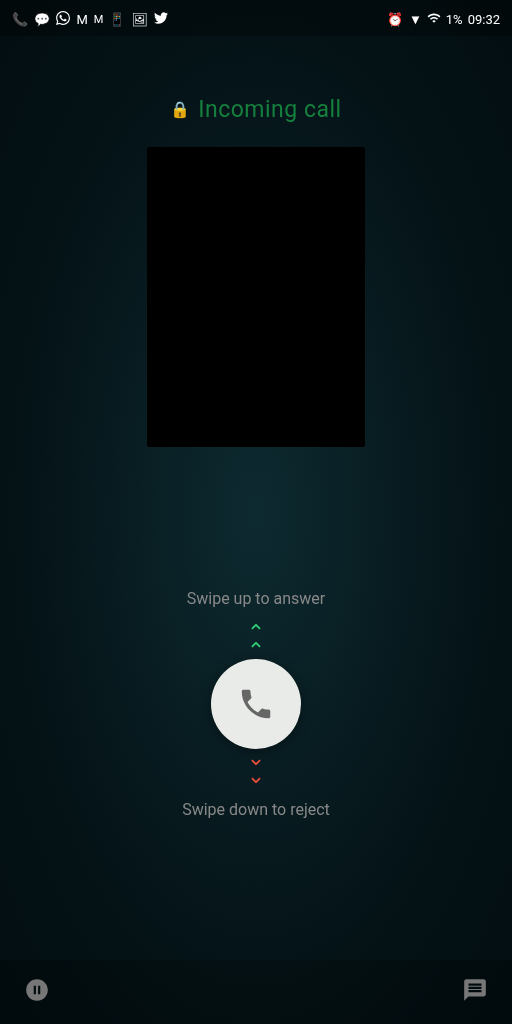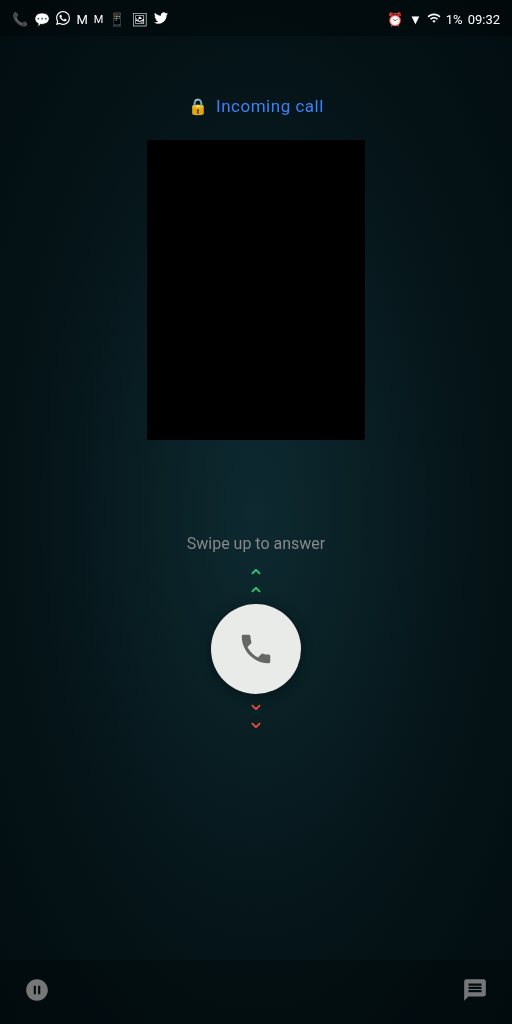--- a/index.html
+++ b/index.html
@@ -54,41 +54,41 @@
       display: flex;
       align-items: center;
       gap: 8px;
       margin-bottom: 24px;
     }
     .lock-icon {
       color: #aaa;
       font-size: 16px;
     }
     .incoming-text {
-      font-size: 17px;
-      color: #3b82f6;
+      font-size: 23px;
+      color: #15803d;
       font-weight: 400;
       letter-spacing: 0.5px;
     }
 
     
     .contact-image {
       width: 218px;
       height: 300px;
       background: #000;
       border-radius: 2px;
       margin-bottom: 30px;
     }
 
     
     .swipe-up-text {
       font-size: 16px;
       color: #888;
       margin-bottom: 16px;
-      margin-top: 64px;
+      margin-top: 112px;
     }
 
     
     .phone-button-area {
       display: flex;
       flex-direction: column;
       align-items: center;
       gap: 0;
     }
 
@@ -209,20 +209,21 @@
         <path d="M6.62 10.79c1.44 2.83 3.76 5.14 6.59 6.59l2.2-2.2c.27-.27.67-.36 1.02-.24 1.12.37 2.33.57 3.57.57.55 0 1 .45 1 1V20c0 .55-.45 1-1 1-9.39 0-17-7.61-17-17 0-.55.45-1 1-1h3.5c.55 0 1 .45 1 1 0 1.25.2 2.45.57 3.57.11.35.03.74-.25 1.02l-2.2 2.2z"></path>
       </svg>
     </div>
 
     <div>
       <span class="chevrons-down-icon" style="color:#e74c3c;">⌄<br>⌄</span>
     </div>
 
   </div>
 
+  <div class="swipe-down-text">Swipe down to reject</div>
 
 </div>
 
 <div class="bottom-bar">
   <span class="bottom-icon">
     <svg width="26" height="26" viewBox="0 0 24 24" fill="#777">
         <path d="M12 2C6.48 2 2 6.48 2 12s4.48 10 10 10 10-4.48 10-10S17.52 2 12 2zm-1 14H9V8h2v8zm4 0h-2V8h2v8z"></path>
         <path d="M4.93 4.93C3.12 6.74 2 9.24 2 12c0 5.52 4.48 10 10 10 2.76 0 5.26-1.12 7.07-2.93L4.93 4.93zm14.14 14.14C17.26 20.88 14.76 22 12 22 6.48 22 2 17.52 2 12c0-2.76 1.12-5.26 2.93-7.07l14.14 14.14z"></path>
       </svg>
   </span>

